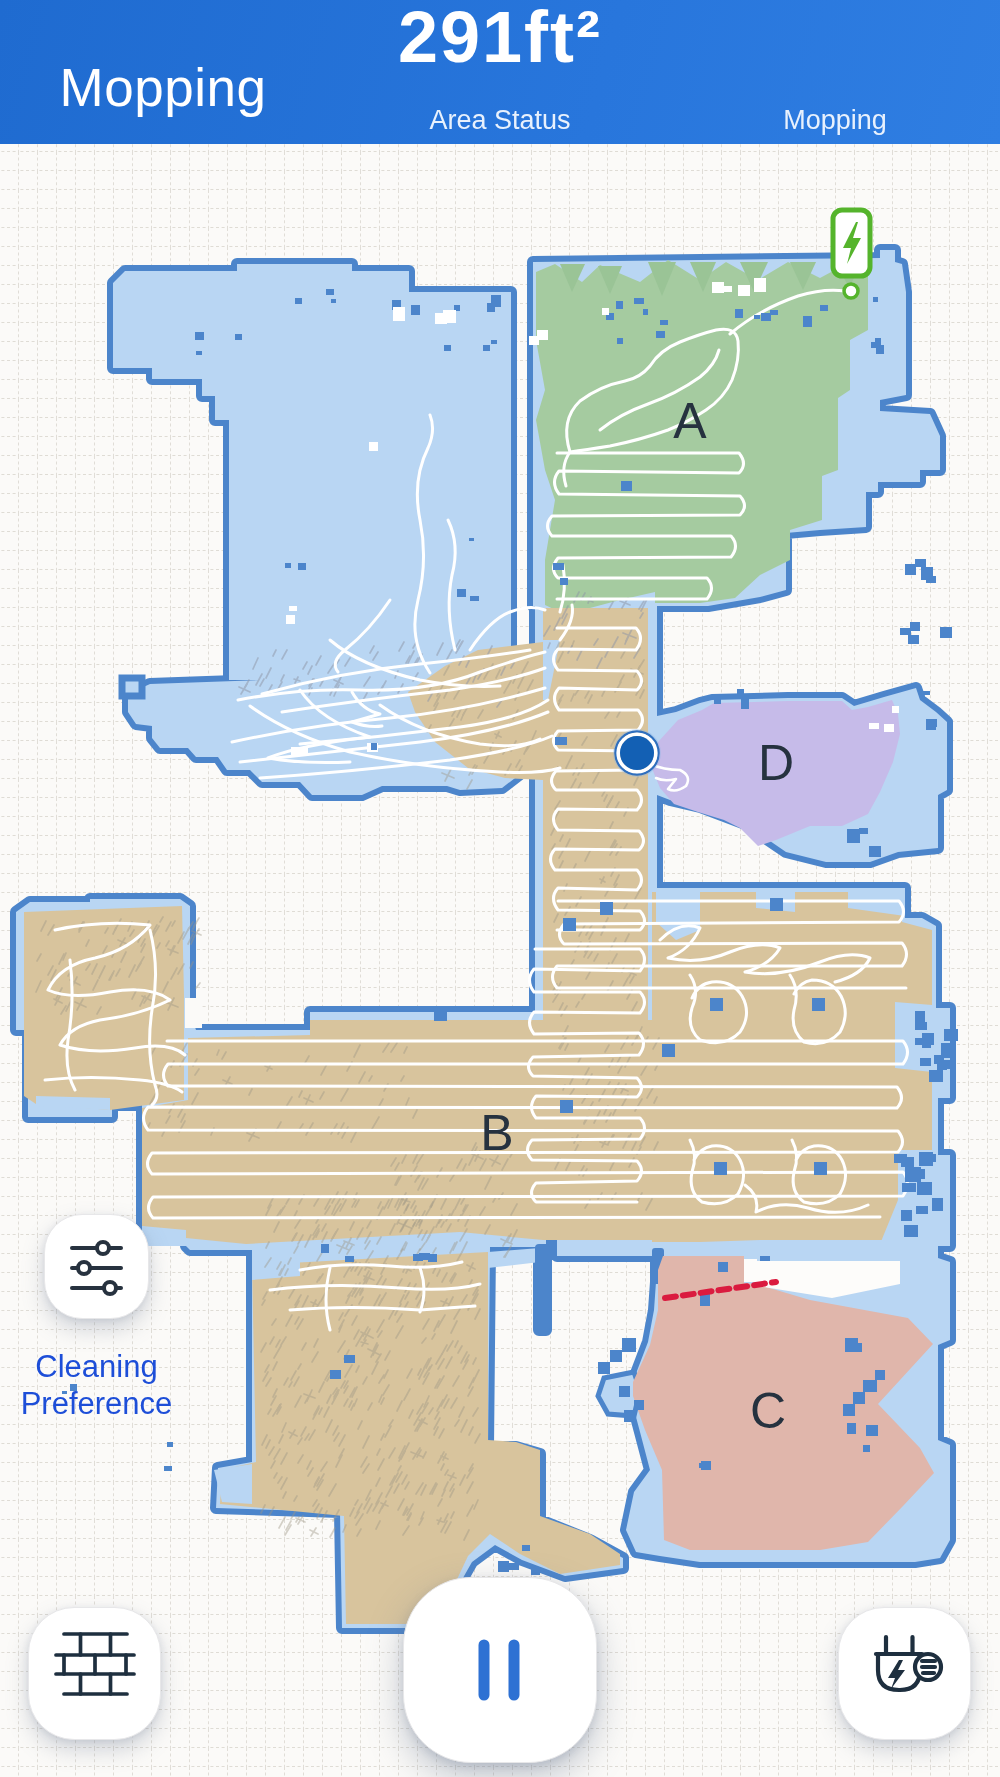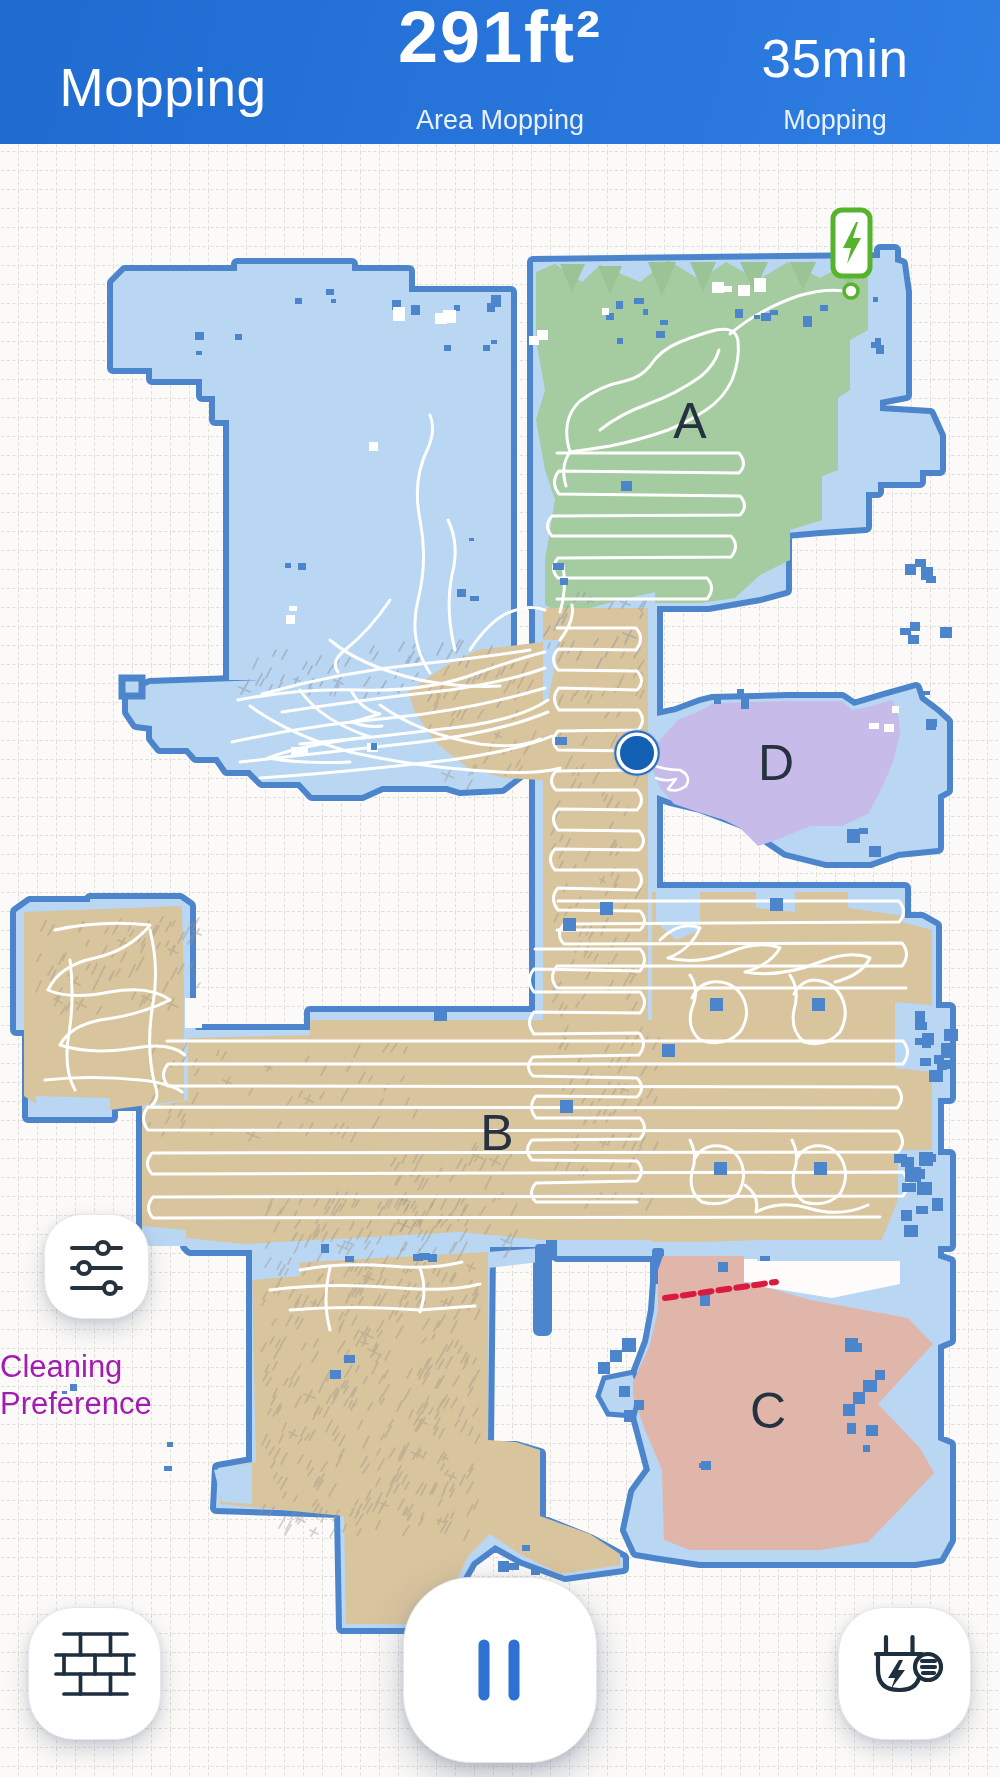--- a/index.html
+++ b/index.html
@@ -3,21 +3,21 @@
 <style>
 html,body{margin:0;padding:0;}
 body{width:1000px;height:1777px;overflow:hidden;font-family:"Liberation Sans",sans-serif;background:#faf9f6;position:relative;}
 .hdr{position:absolute;left:0;top:0;width:1000px;height:144px;background:linear-gradient(105deg,#1f6bd0 0%,#2876dc 60%,#2f7ee2 100%);color:#fff;}
 .hcol{position:absolute;top:0;height:144px;text-align:center;}
 .big{font-size:53px;line-height:1;position:absolute;top:32px;width:100%;letter-spacing:0.5px;}
 .big2{font-size:72px;font-weight:700;top:1px;letter-spacing:2px;}
 .sm{font-size:27px;position:absolute;top:105px;width:100%;color:#e8f1fd;}
 .map{position:absolute;left:0;top:144px;}
 .btn{position:absolute;background:#fff;border:1px solid #e7e7e9;box-sizing:border-box;box-shadow:0 10px 22px rgba(110,122,145,.30),0 2px 6px rgba(110,122,145,.15);}
-.lbl{position:absolute;color:#a21caf;font-size:31px;line-height:37px;text-align:left;}
+.lbl{position:absolute;color:#1d4ed8;font-size:31px;line-height:37px;text-align:center;}
 </style></head>
 <body>
 
 <svg class="map" width="1000" height="1633" viewBox="0 144 1000 1633">
 <defs>
 <pattern id="grid" width="19" height="19" patternUnits="userSpaceOnUse">
 <path d="M 19 0 V 19 H 0" fill="none" stroke="#dfdcd5" stroke-width="1.9" stroke-dasharray="3 2.6"></path>
 </pattern>
 </defs>
 
@@ -1350,24 +1350,23 @@
       <circle cx="637" cy="753" r="17" fill="#1360b4"></circle>
     </g>
 </svg>
 
 <div class="hdr">
 <div class="hcol" style="left:28px;width:270px;margin-top:29px;">
       <div class="big">Mopping</div>
     </div>
 <div class="hcol" style="left:330px;width:340px;">
       <div class="big big2">291ft²</div>
-      <div class="sm">Area Mopping</div>
+      <div class="sm">Area Status</div>
     </div>
 <div class="hcol" style="left:700px;width:270px;">
-      <div class="big">35min</div>
       <div class="sm">Mopping</div>
     </div>
 </div>
 
 <div class="btn" style="left:44px;top:1214px;width:105px;height:105px;border-radius:38px;"></div>
 <svg style="position:absolute;left:44px;top:1214px;" width="105" height="105" viewBox="0 0 105 105">
 <g stroke="#27323f" stroke-width="4" stroke-linecap="round" fill="#fff">
 <line x1="28" y1="34" x2="77" y2="34"></line>
       <circle cx="59" cy="34" r="6" stroke-width="4"></circle>
 <line x1="28" y1="54" x2="77" y2="54"></line>

